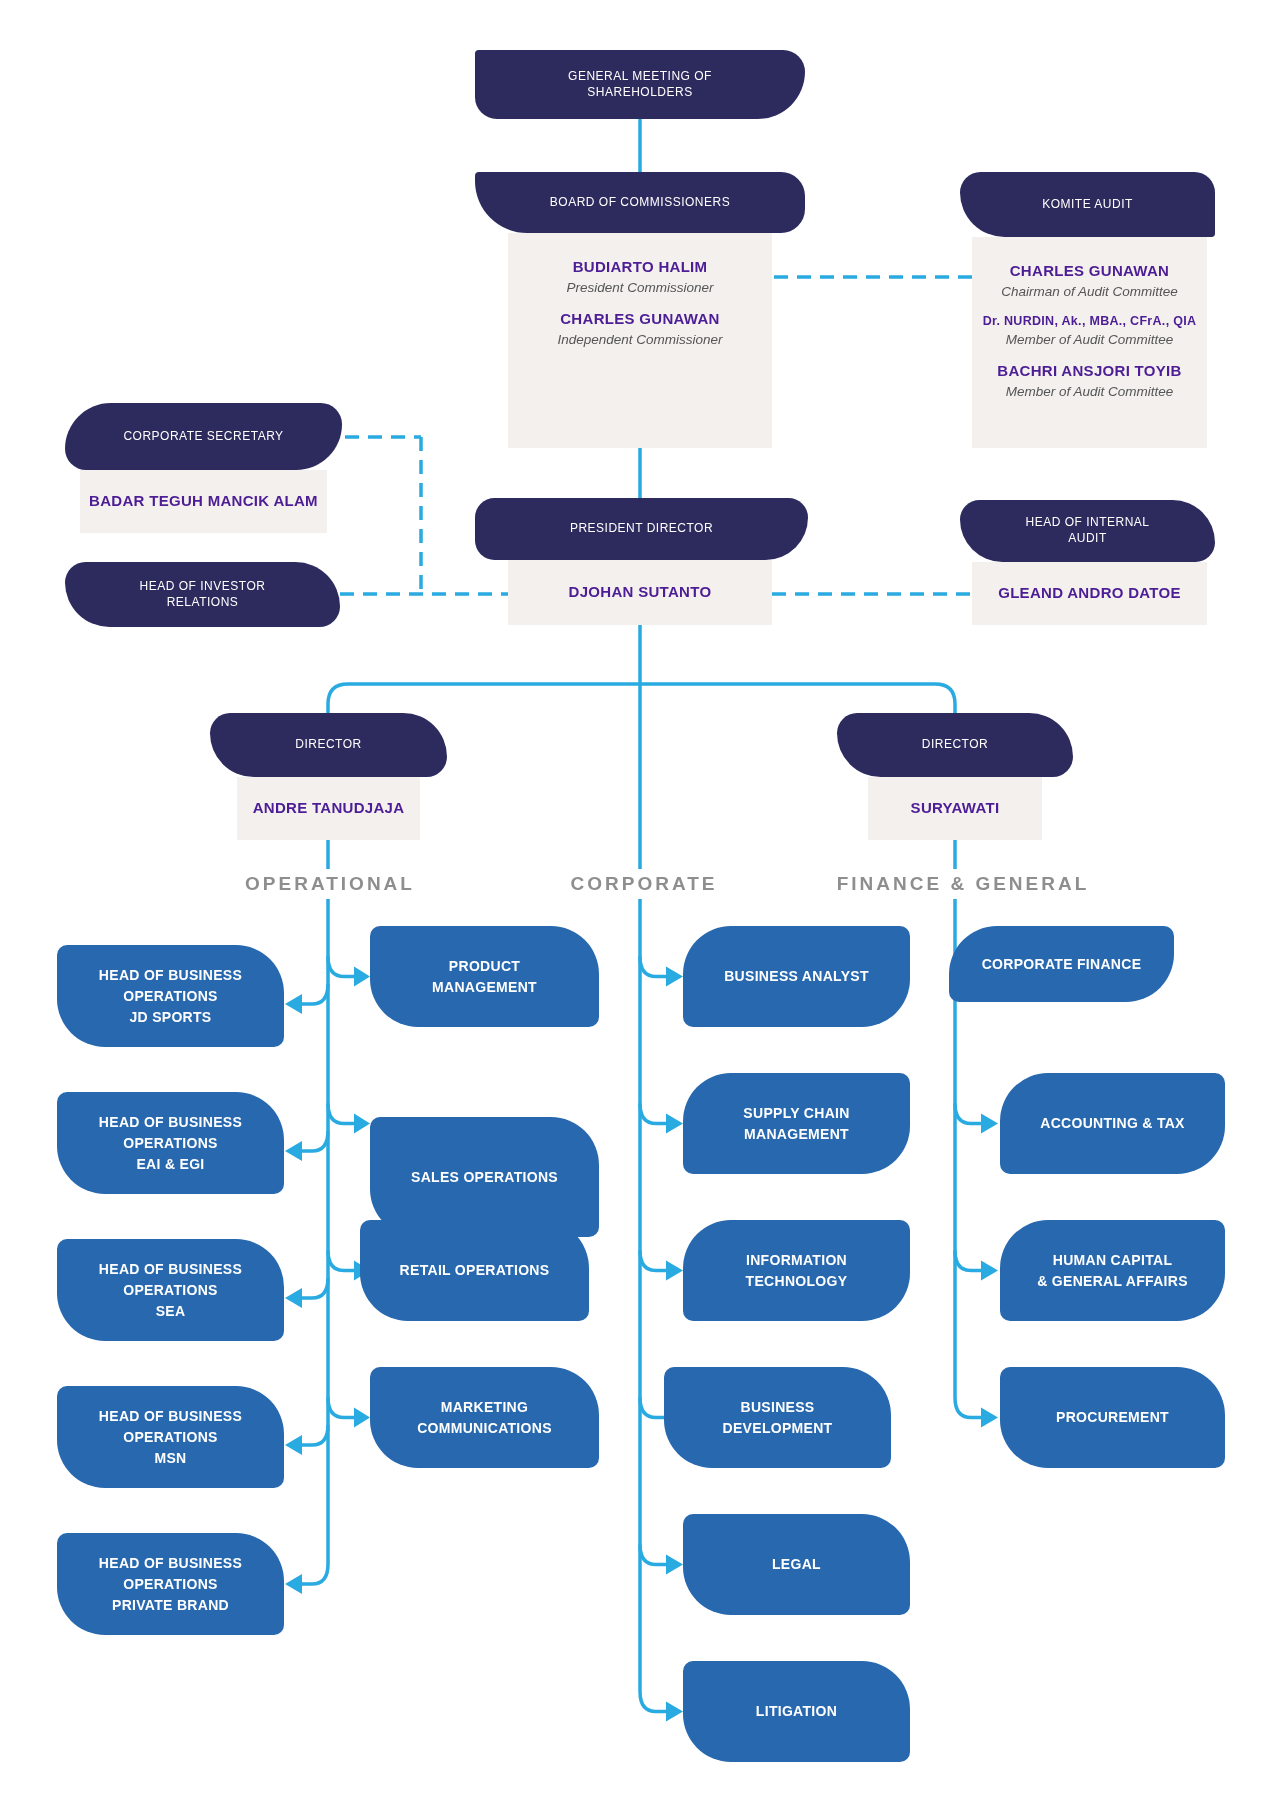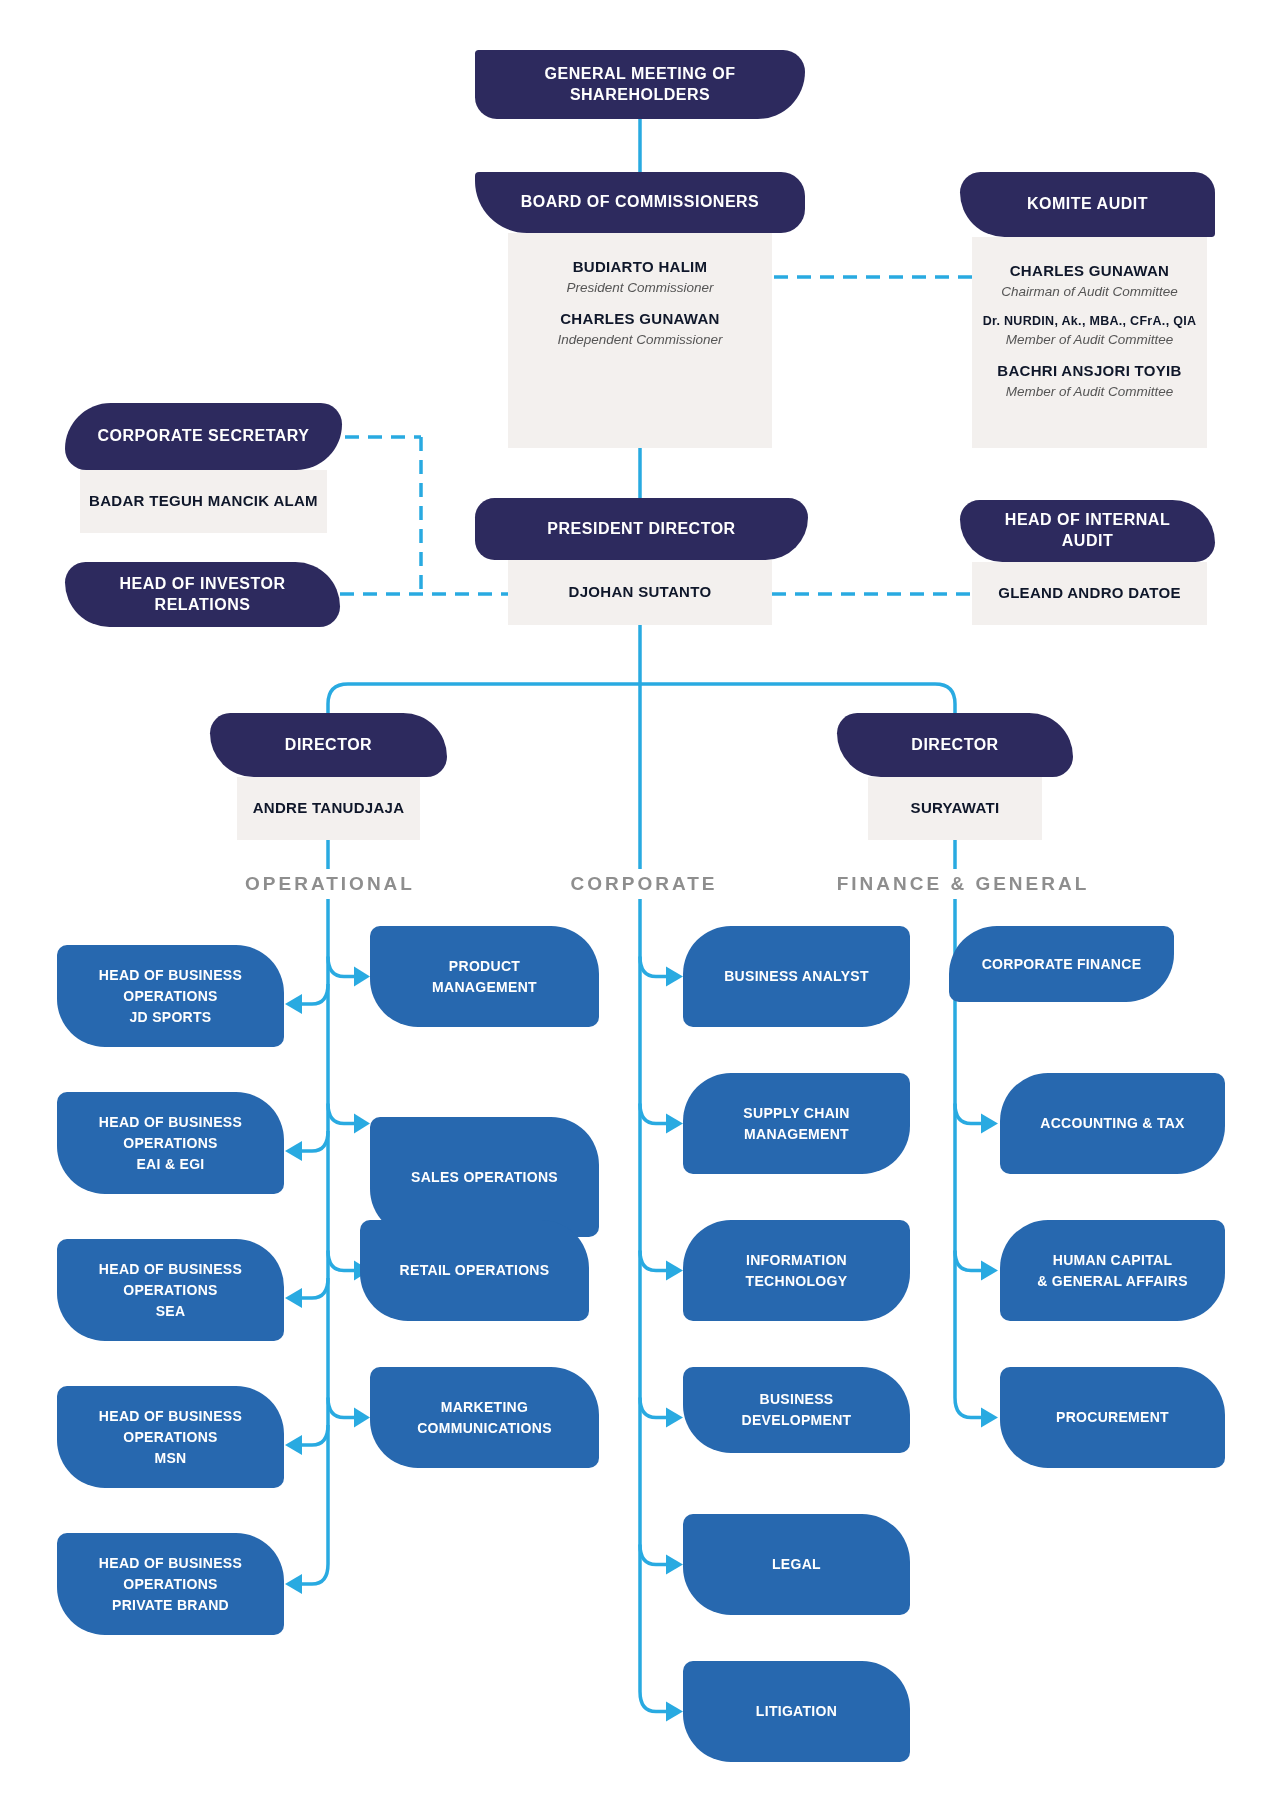--- a/index.html
+++ b/index.html
@@ -4,27 +4,27 @@
 <style>
   html,body{margin:0;padding:0;}
   body{
     width:1281px;height:1816px;position:relative;background:#ffffff;
     font-family:"Liberation Sans",sans-serif;overflow:hidden;
   }
   .abs{position:absolute;box-sizing:border-box;}
   
   .hdr{
     background:#2d2a5e;color:#ffffff;display:flex;align-items:center;justify-content:center;
-    text-align:center;font-weight:bold;font-size:16px;letter-spacing:.5px;line-height:1.3;
+    text-align:center;font-weight:normal;font-size:12px;letter-spacing:.5px;line-height:1.3;
     white-space:pre-line;z-index:3;
   }
   
   .panel{background:#f3f0ee;z-index:2;text-align:center;}
   .panel.center{display:flex;align-items:center;justify-content:center;text-align:center;}
-  .pname{font-weight:bold;font-size:15px;color:#0f172a;letter-spacing:.3px;line-height:1.25;}
+  .pname{font-weight:bold;font-size:15px;color:#4c1d95;letter-spacing:.3px;line-height:1.25;}
   .prole{font-style:italic;font-size:13.5px;color:#555;margin-top:3px;}
   .members{padding-top:25px;}
   .member{margin-bottom:15px;}
   .pname.small{font-size:12.5px;margin-top:8px;}
   
   .bx{
     background:#2768af;color:#ffffff;display:flex;align-items:center;justify-content:center;
     text-align:center;font-weight:bold;font-size:14px;letter-spacing:.3px;line-height:1.5;
     white-space:pre-line;z-index:3;
   }
@@ -182,21 +182,21 @@
 <div class="abs bx rA" style="left:370px;top:1073px;width:229px;height:120px;margin-top:44px;">SALES OPERATIONS</div>
 <div class="abs bx rA" style="left:360px;top:1220px;width:229px;height:101px;">RETAIL OPERATIONS</div>
 <div class="abs bx rA" style="left:370px;top:1367px;width:229px;height:101px;">MARKETING
 COMMUNICATIONS</div>
 
 <div class="abs bx rB" style="left:683px;top:926px;width:227px;height:101px;">BUSINESS ANALYST</div>
 <div class="abs bx rB" style="left:683px;top:1073px;width:227px;height:101px;">SUPPLY CHAIN
 MANAGEMENT</div>
 <div class="abs bx rB" style="left:683px;top:1220px;width:227px;height:101px;">INFORMATION
 TECHNOLOGY</div>
-<div class="abs bx rA" style="left:683px;top:1367px;width:227px;height:86px;">BUSINESS
+<div class="abs bx rA" style="left:664px;top:1367px;width:227px;height:101px;">BUSINESS
 DEVELOPMENT</div>
 <div class="abs bx rA" style="left:683px;top:1514px;width:227px;height:101px;">LEGAL</div>
 <div class="abs bx rA" style="left:683px;top:1661px;width:227px;height:101px;">LITIGATION</div>
 
 <div class="abs bx rB" style="left:949px;top:926px;width:225px;height:76px;">CORPORATE FINANCE</div>
 <div class="abs bx rB" style="left:1000px;top:1073px;width:225px;height:101px;">ACCOUNTING &amp; TAX</div>
 <div class="abs bx rB" style="left:1000px;top:1220px;width:225px;height:101px;">HUMAN CAPITAL
 &amp; GENERAL AFFAIRS</div>
 <div class="abs bx rA" style="left:1000px;top:1367px;width:225px;height:101px;">PROCUREMENT</div>
 

